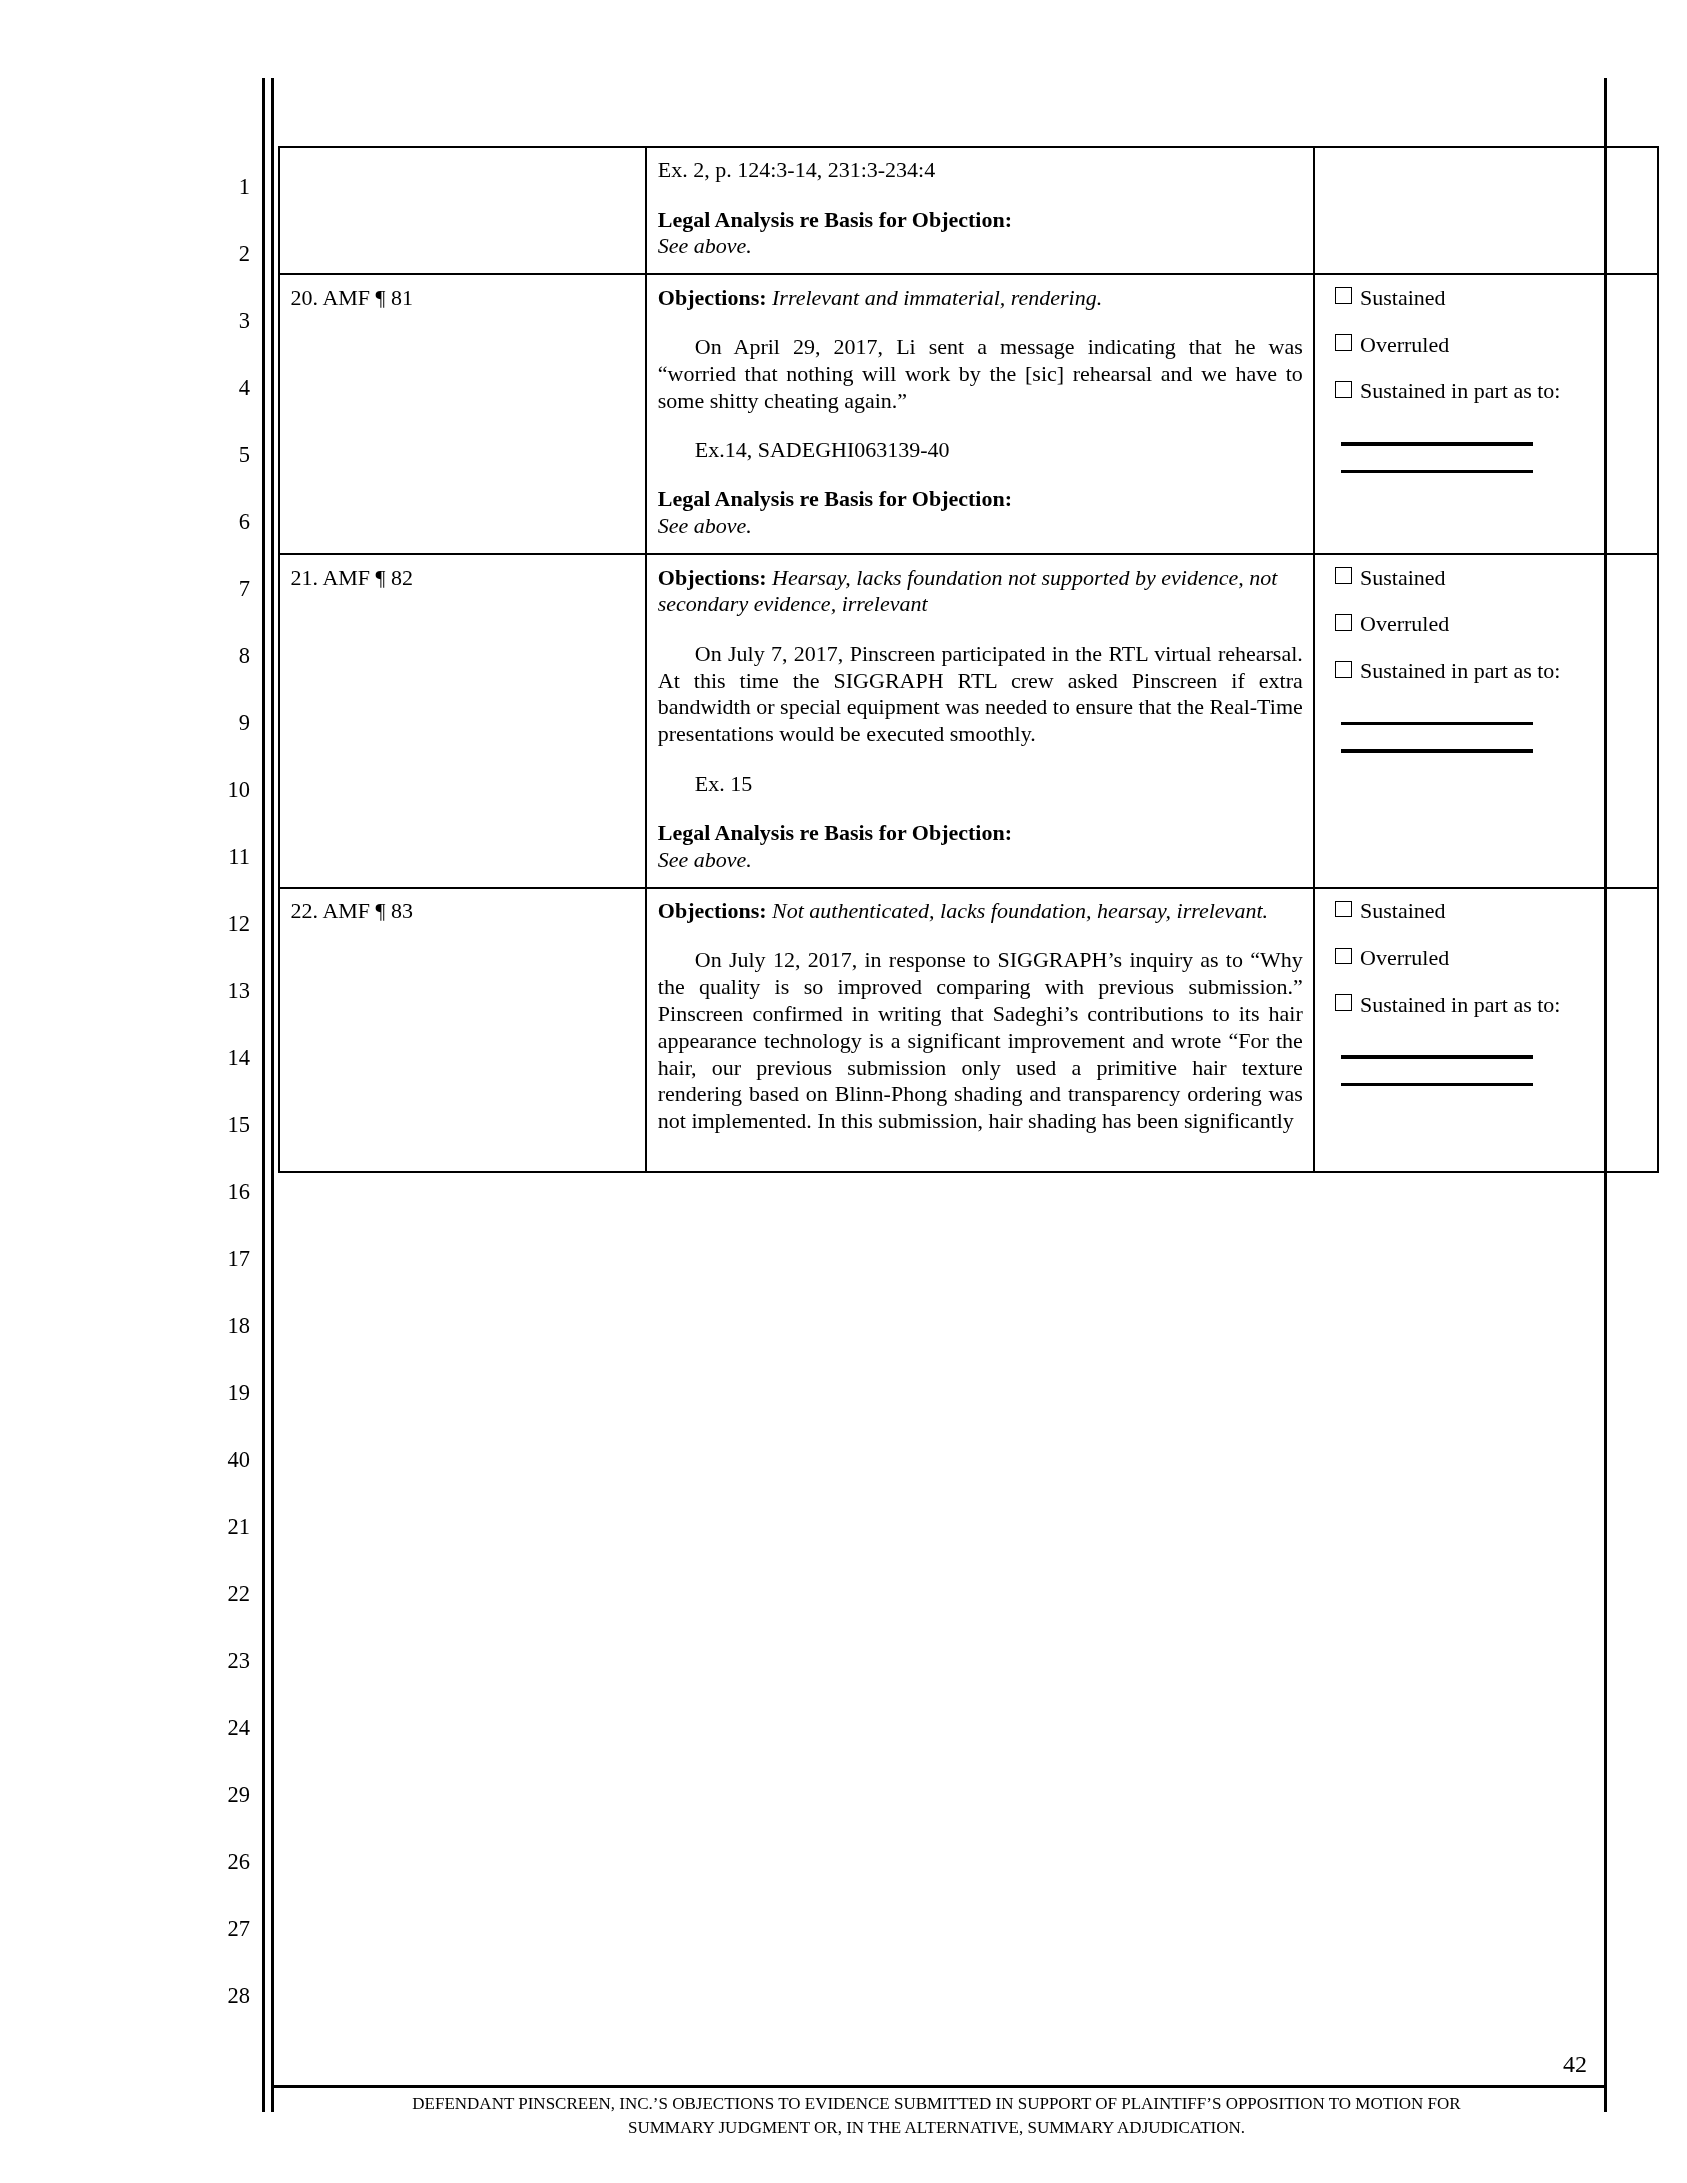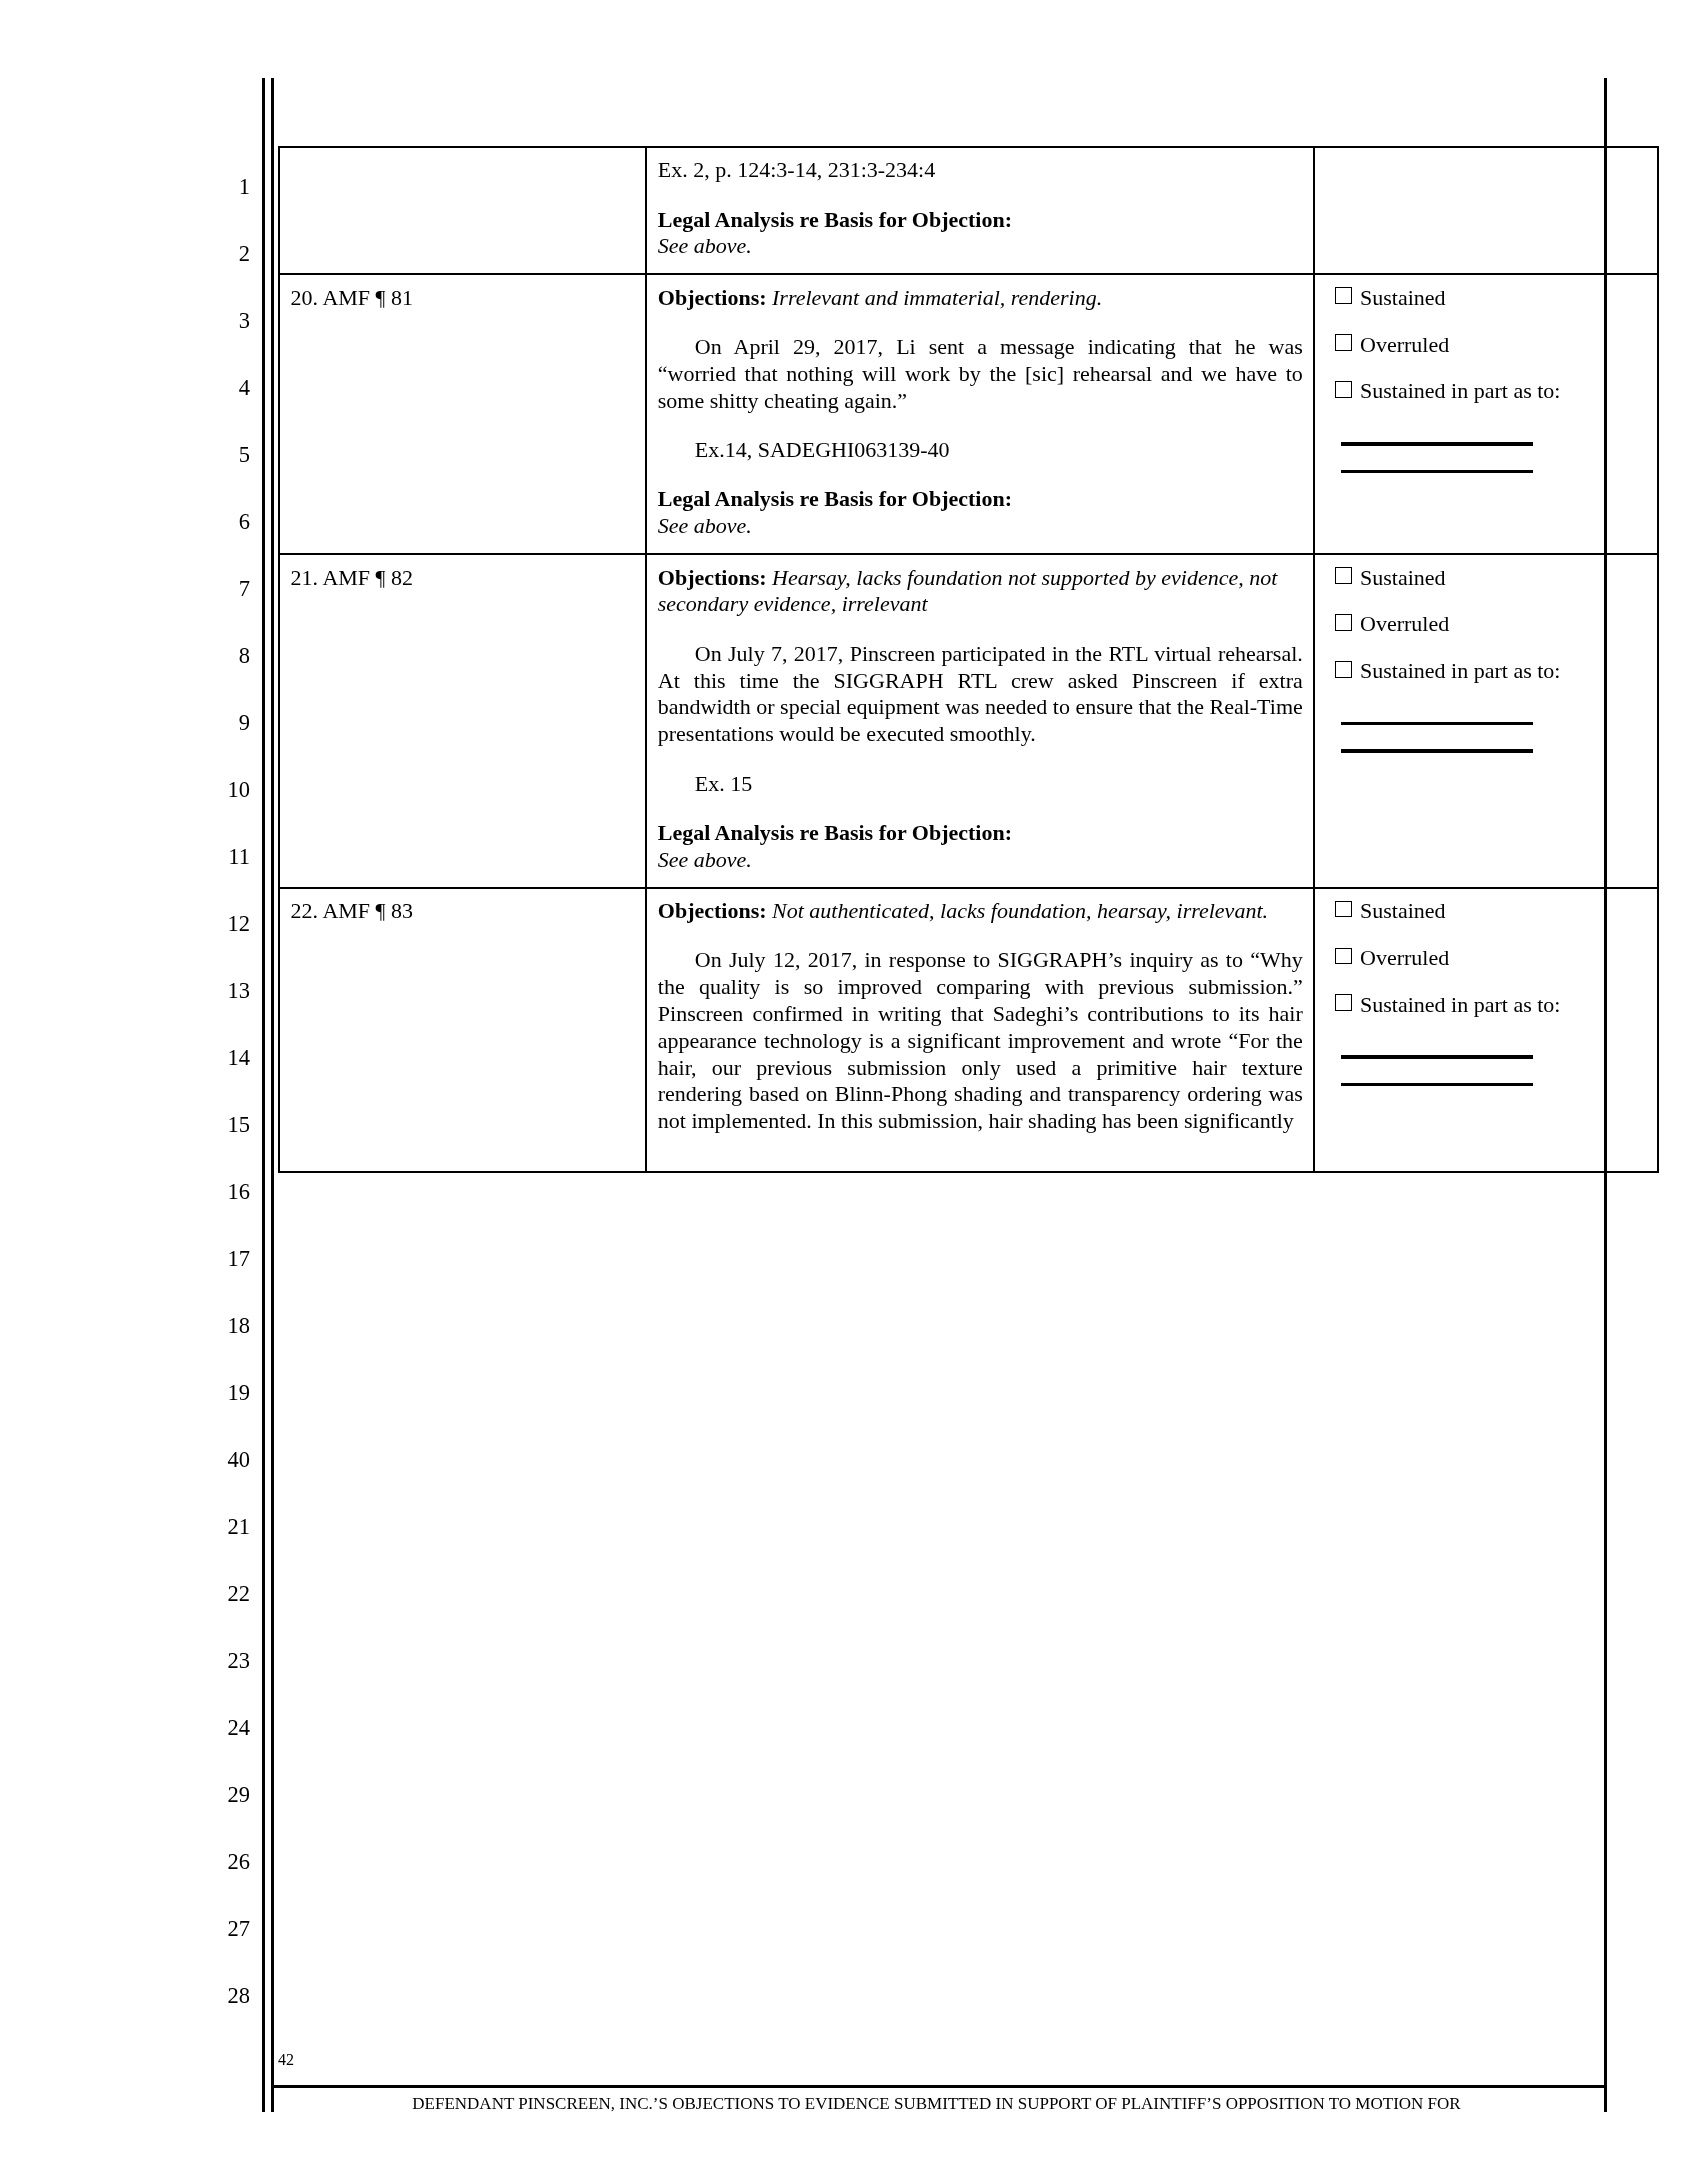--- a/index.html
+++ b/index.html
@@ -137,22 +137,22 @@
     margin: 24px 0 0 14.6px;
   }
   .blank-line.first { margin-top: 37px; }
 
   
   .page-number {
     position: absolute;
     left: 278px;
     top: 2051px;
     width: 1309px;
-    text-align: left;
-    font-size: 16px;
+    text-align: right;
+    font-size: 24px;
   }
   .footer-rule {
     position: absolute;
     left: 273px;
     top: 2085px;
     width: 1332px;
     height: 3.3px;
     background: #000000;
   }
   .footer-caption {
@@ -305,16 +305,17 @@
         </td>
       </tr>
 
     </tbody>
   </table>
 
   <div class="page-number">42</div>
   <div class="footer-rule"></div>
   <div class="footer-caption">
     <span class="fc-line">DEFENDANT PINSCREEN, INC.’S OBJECTIONS TO EVIDENCE SUBMITTED IN SUPPORT OF PLAINTIFF’S OPPOSITION TO MOTION FOR</span>
+    <span class="fc-line">SUMMARY JUDGMENT OR, IN THE ALTERNATIVE, SUMMARY ADJUDICATION.</span>
   </div>
 
 </div>
 
 
 </body></html>

